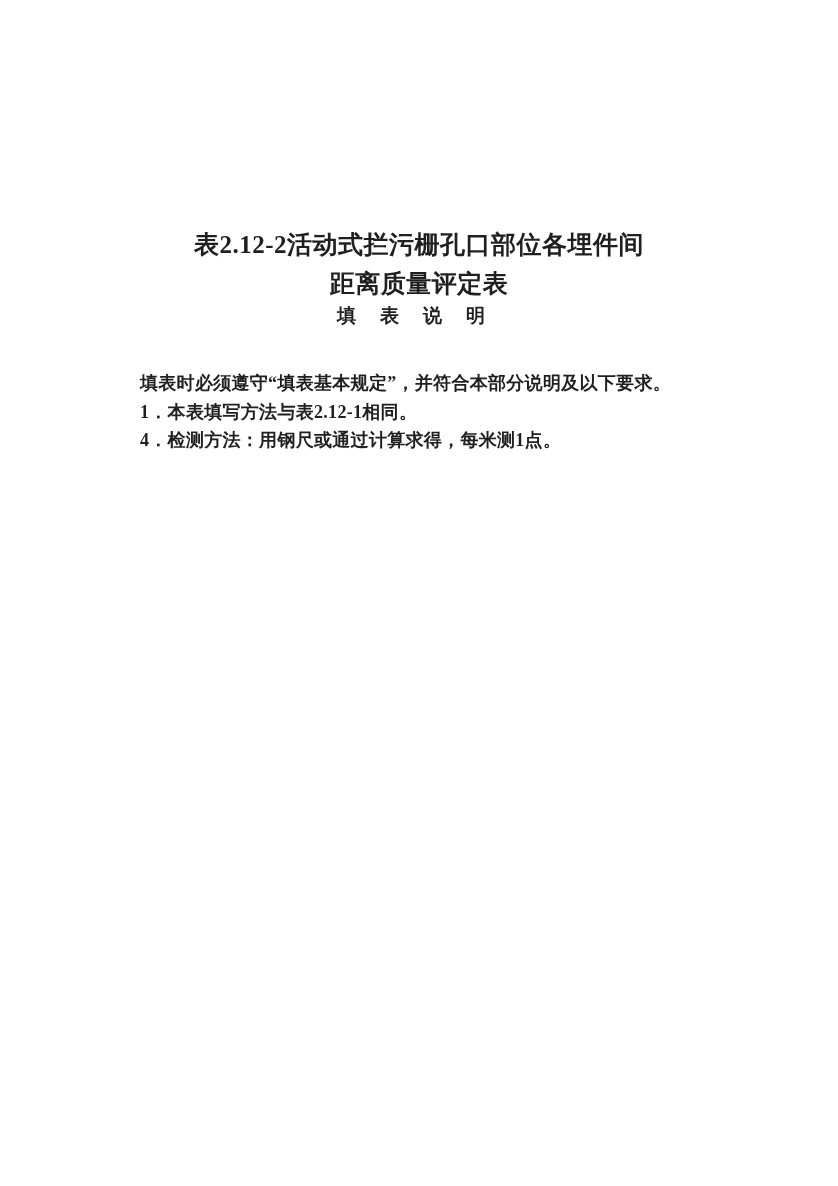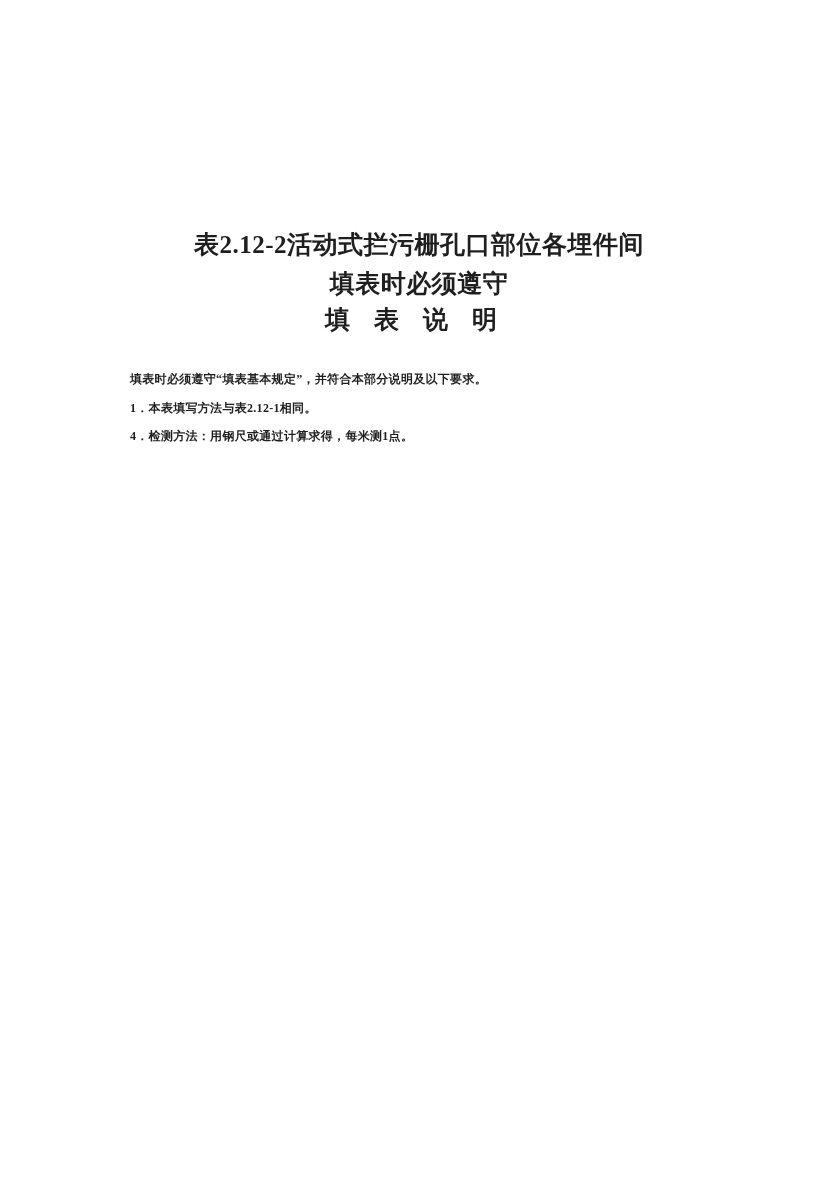--- a/index.html
+++ b/index.html
@@ -19,42 +19,42 @@
   .title-line {
     position: absolute;
     left: 0;
     width: 100%;
     text-align: center;
     font-weight: bold;
     white-space: nowrap;
   }
   .title-line-1 { top: 228px; font-size: 25px; letter-spacing: 0.5px; }
   .title-line-2 { top: 267px; font-size: 25px; letter-spacing: 0.5px; }
-  .title-line-3 { top: 303px; font-size: 25px; letter-spacing: 24px; padding-left: 8px; }
+  .title-line-3 { top: 303px; font-size: 19px; letter-spacing: 24px; padding-left: 8px; }
   .body-line {
     position: absolute;
-    left: 130px;
-    font-size: 12px;
+    left: 140px;
+    font-size: 18px;
     font-weight: bold;
     letter-spacing: 0.3px;
     white-space: nowrap;
     font-family: Liberation Serif, serif;
   }
   .intro-line  { top: 371px; }
   .item-line-1 { top: 400px; }
   .item-line-2 { top: 428px; }
 </style>
 </head>
 <body>
 
 <div class="page" style="--fg: #1f1f1f; --bg: #ffffff;">
 
   <div class="title-line title-line-1">表2.12-2活动式拦污栅孔口部位各埋件间</div>
 
-  <div class="title-line title-line-2">填表时必须遵守</div>
+  <div class="title-line title-line-2">距离质量评定表</div>
 
   <div class="title-line title-line-3">填表说明</div>
 
   <p class="body-line intro-line">填表时必须遵守“填表基本规定”，并符合本部分说明及以下要求。</p>
 
   <p class="body-line item-line-1">1．本表填写方法与表2.12-1相同。</p>
 
   <p class="body-line item-line-2">4．检测方法：用钢尺或通过计算求得，每米测1点。</p>
 
 </div>

